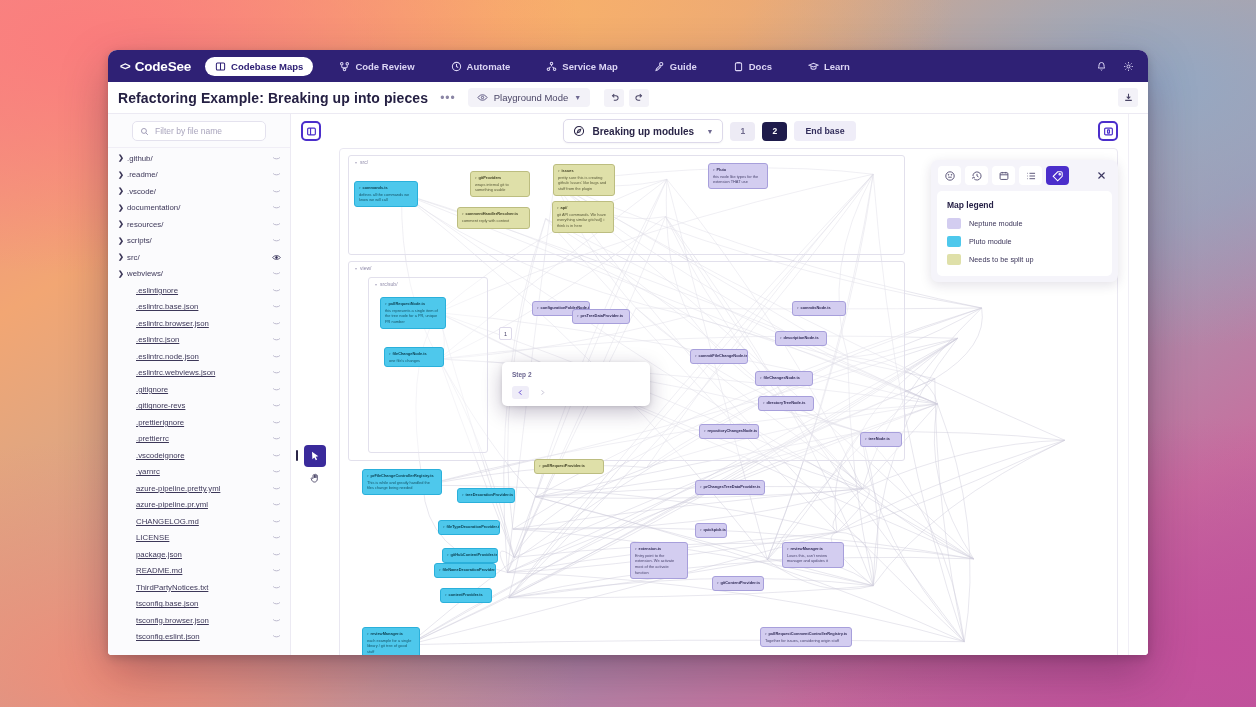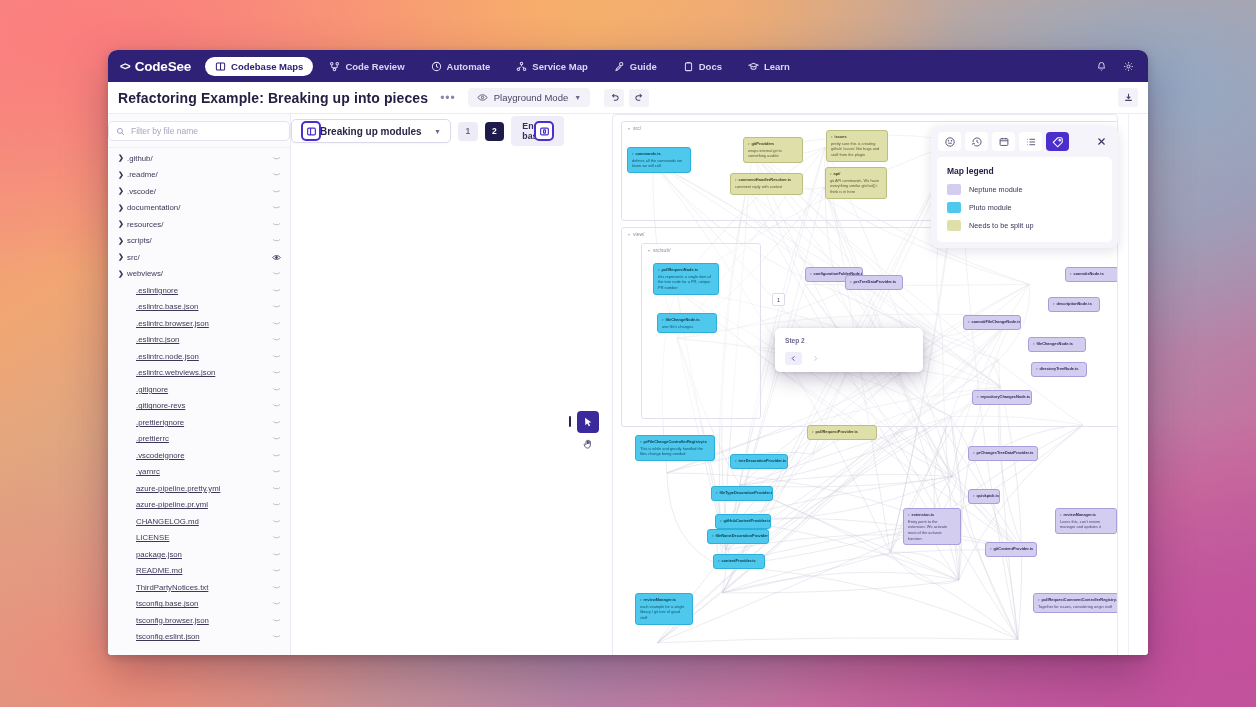--- a/index.html
+++ b/index.html
@@ -33,21 +33,21 @@
   .topnav {
     height: 32px; flex: 0 0 32px;
     background: #2f2175;
     display: flex; align-items: center;
     padding: 0 12px;
     position: relative;
   }
   .brand { display: flex; align-items: center; gap: 5px; margin-right: 14px; }
   .brand-chev { color: #fff; font-size: 10px; font-weight: 700; letter-spacing: -1px; }
   .brand-name { color: #fff; font-size: 13.5px; font-weight: 700; letter-spacing: -.2px; }
-  .nav-items { display: flex; align-items: center; gap: 6px; }
+  .nav-items { display: flex; align-items: center; gap: 16px; }
   .nav-item {
     display: flex; align-items: center; gap: 5px;
     padding: 4px 10px; border-radius: 11px;
     color: #dcd6f5; font-size: 9.5px; font-weight: 700;
     white-space: nowrap; cursor: pointer;
   }
   .nav-item.active { background: #ffffff; color: #2f2175; }
   .nav-ico { width: 11px; height: 11px; display: inline-flex; align-items: center; justify-content: center; }
   .nav-ico svg { width: 11px; height: 11px; display: block; }
   .nav-right { position: absolute; right: 14px; display: flex; align-items: center; gap: 16px; }
@@ -85,21 +85,21 @@
 
   
   .app-body { flex: 1; display: flex; min-height: 0; position: relative; background: #fff; }
 
   
   .sidebar {
     width: 183px; flex: 0 0 183px;
     background: #fbfbfd; border-right: 1px solid #eceaf3;
     display: flex; flex-direction: column; min-height: 0;
   }
-  .filter-wrap { padding: 7px 0 6px; }
+  .filter-wrap { padding: 7px 24px 6px; }
   .filter-box {
     display: flex; align-items: center; gap: 6px;
     background: #fff; border: 1px solid #e4e2ee; border-radius: 5px;
     padding: 4px 7px;
   }
   .filter-box svg { width: 9px; height: 9px; flex: 0 0 9px; display: block; }
   .filter-box input {
     border: 0; outline: none; font-size: 8.5px; color: #3a3557;
     font-family: "Liberation Sans", sans-serif; width: 100%; background: transparent;
   }
@@ -109,21 +109,21 @@
     display: flex; align-items: center; height: 16.5px;
     padding: 0 9px 0 10px; font-size: 7.8px; color: #3d3859; cursor: pointer;
   }
   .tw { width: 9px; flex: 0 0 9px; color: #3d3859; font-size: 7px; font-weight: 700; }
   .tree-label { flex: 1; white-space: nowrap; overflow: hidden; text-overflow: ellipsis; }
   .tree-row.file .tree-label { padding-left: 9px; text-decoration: underline; }
   .eye-mini { width: 12px; flex: 0 0 12px; display: flex; justify-content: flex-end; }
   .eye-mini svg { width: 9px; height: 7px; display: block; }
 
   
-  .canvas-col { flex: 1; display: flex; flex-direction: row; min-width: 0; position: relative; background: #fff; }
+  .canvas-col { flex: 1; display: flex; flex-direction: column; min-width: 0; position: relative; background: #fff; }
   .canvas-top {
     height: 34px; flex: 0 0 34px; background: #fff;
     display: flex; align-items: center; justify-content: center;
     position: relative;
   }
   .panel-toggle {
     width: 20px; height: 20px; border-radius: 5px;
     border: 2.2px solid #4b2ecb; background: #fff;
     display: flex; align-items: center; justify-content: center;
     position: absolute; cursor: pointer;

